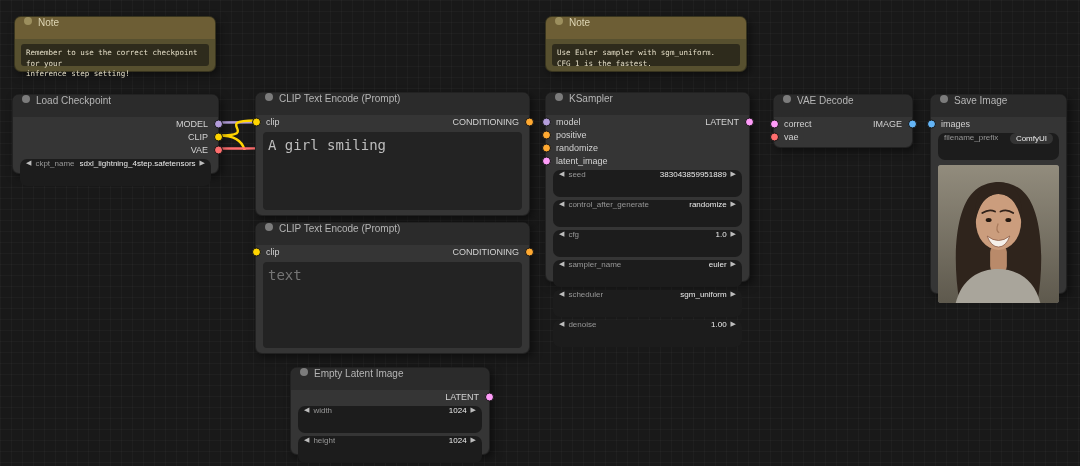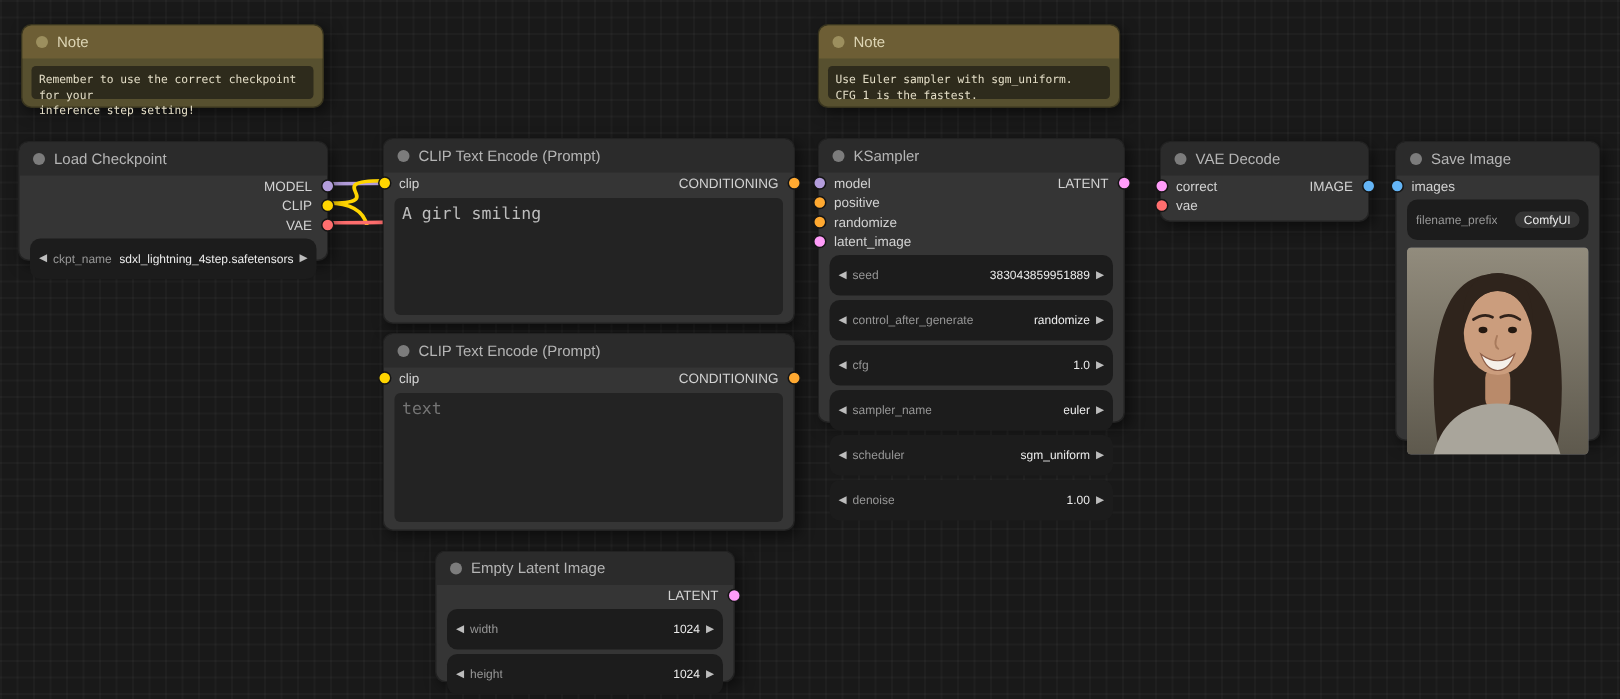--- a/index.html
+++ b/index.html
@@ -14,47 +14,47 @@
     font-family:"Liberation Sans",sans-serif;
   }
   .wires{position:absolute;inset:0;z-index:1;pointer-events:none}
   .wires path{fill:none;stroke-width:2.4;stroke-linecap:round;pointer-events:stroke}
   .w-model{stroke:var(--model)} .w-clip{stroke:var(--clip)} .w-vae{stroke:var(--vae)}
   .w-cond{stroke:var(--conditioning)} .w-latent{stroke:var(--latent)} .w-image{stroke:var(--image)}
 
   .node{position:absolute;z-index:2;background:#353535;border-radius:7px;
     box-shadow:3px 3px 9px rgba(0,0,0,.5);border:1px solid rgba(0,0,0,.35);
     font-size:9px;color:#c8c8c8}
-  .node-header{height:22px;display:flex;align-items:center;gap:6px;padding:0 9px;
+  .node-header{height:22px;display:flex;gap:6px;padding:0 9px;
     background:#2b2b2b;border-radius:6px 6px 0 0;color:#b5b5b5;font-size:10px;white-space:nowrap}
   .status-dot{width:8px;height:8px;border-radius:50%;background:#7c7c7c;flex:none}
 
   .note{background:#57502f}
   .note .node-header{background:#6d5e35;color:#ddd5b4}
   .note .status-dot{background:#9c8f5e}
   .note-body{margin:5px 6px;background:#2e2b1c;border-radius:3px;padding:4px 5px;
     color:#e3ddc6;font-family:"DejaVu Sans Mono",monospace;font-size:7.5px;line-height:1.4;
     white-space:pre-line;height:calc(100% - 32px)}
 
   .port-row{position:relative;height:13px;display:flex;align-items:center;padding:0 10px;font-size:9px}
   .port-row .in{color:#d2d2d2}
   .port-row .out{margin-left:auto;color:#d2d2d2}
   .pdot{position:absolute;width:9px;height:9px;border-radius:50%;border:1.5px solid #151515;top:50%;transform:translateY(-50%)}
   .pdot.l{left:-4.5px}
   .pdot.r{right:-4.5px}
 
   .widget{height:27px;margin:3px 7px 0;background:#1c1c1c;border-radius:7px;
-    display:flex;align-items:center;padding:0 6px;gap:4px;font-size:8px}
+    display:flex;align-items:flex-start;padding:0 6px;gap:4px;font-size:8px}
   .widget .arr{color:#bdbdbd;font-size:7px;line-height:1;flex:none;cursor:pointer}
   .widget .w-label{color:#979797;white-space:nowrap;overflow:hidden;text-overflow:ellipsis}
   .widget .w-value{margin-left:auto;color:#ececec;white-space:nowrap;overflow:hidden;text-overflow:ellipsis}
   .widget.no-arrows .w-value{background:#343434;border-radius:6px;padding:1px 6px}
 
   .textbox{margin:4px 7px;background:#232323;border-radius:4px;padding:4px 5px;
-    color:#bdbdbd;font-family:"DejaVu Sans Mono",monospace;font-size:11px;line-height:1.3}
+    color:#bdbdbd;font-family:"DejaVu Sans Mono",monospace;font-size:14px;line-height:1.3}
   .textbox.placeholder{color:#757575}
 
   .img-frame{margin:5px 7px;border-radius:3px;overflow:hidden;height:138px;background:#777}
   .img-frame svg{display:block;width:100%;height:100%}
 </style>
 </head>
 <body>
 
 <div class="canvas">
 

